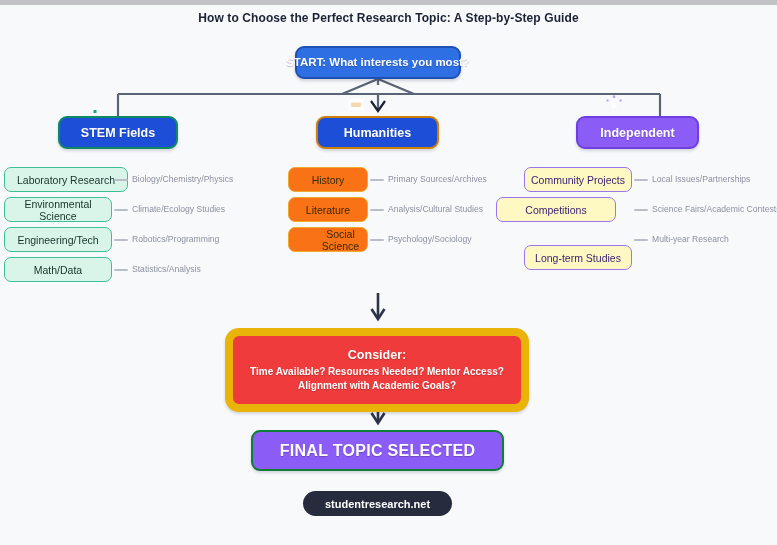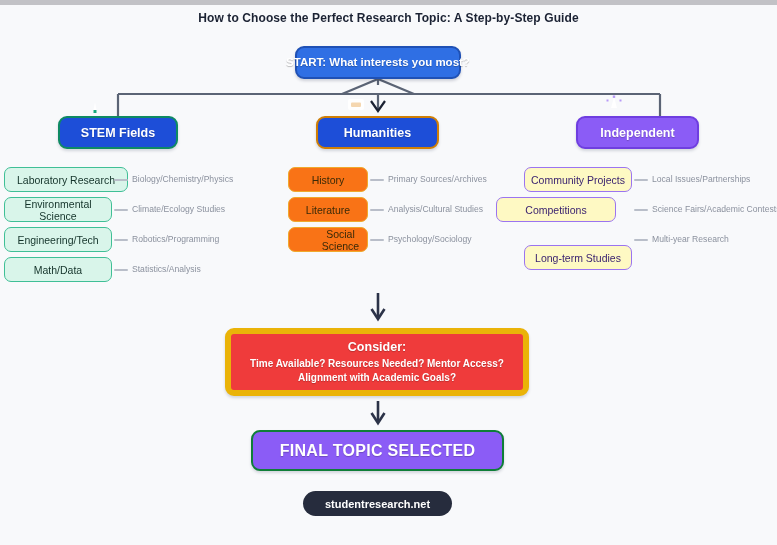--- a/index.html
+++ b/index.html
@@ -161,24 +161,24 @@
     height: 2px;
     background: #b9bec9;
     border-radius: 1px;
   }
 
   
   .consider-box {
     left: 225px;
     top: 323px;
     width: 304px;
-    height: 68px;
+    height: 84px;
     background: #ef3b3b;
-    border: 6px solid #eab308;
-    border-radius: 9px;
+    border: 8px solid #eab308;
+    border-radius: 14px;
     flex-direction: column;
     box-shadow: 0 2px 3px rgba(20,30,60,0.16);
     color: #ffffff;
   }
   .consider-title {
     font-size: 12.5px;
     font-weight: bold;
     text-shadow: 0 1px 1px rgba(0,0,0,0.22);
     margin-bottom: 3px;
   }

